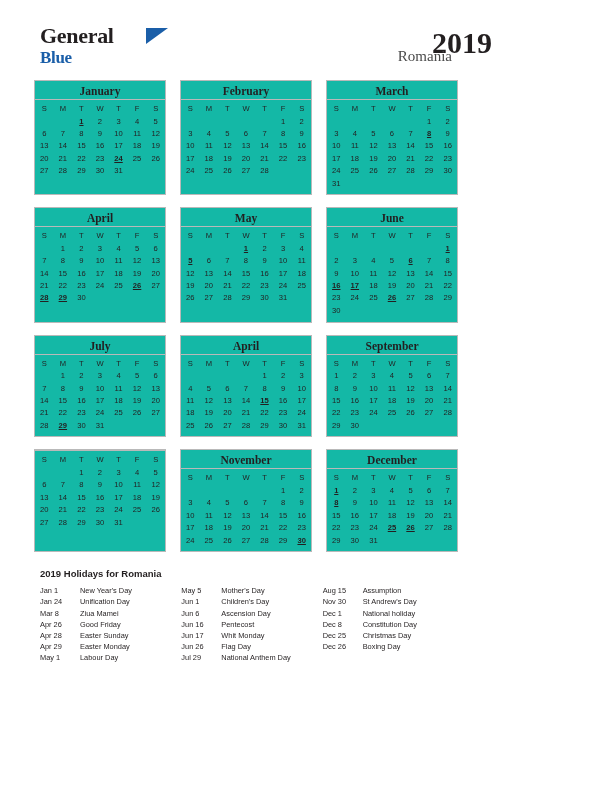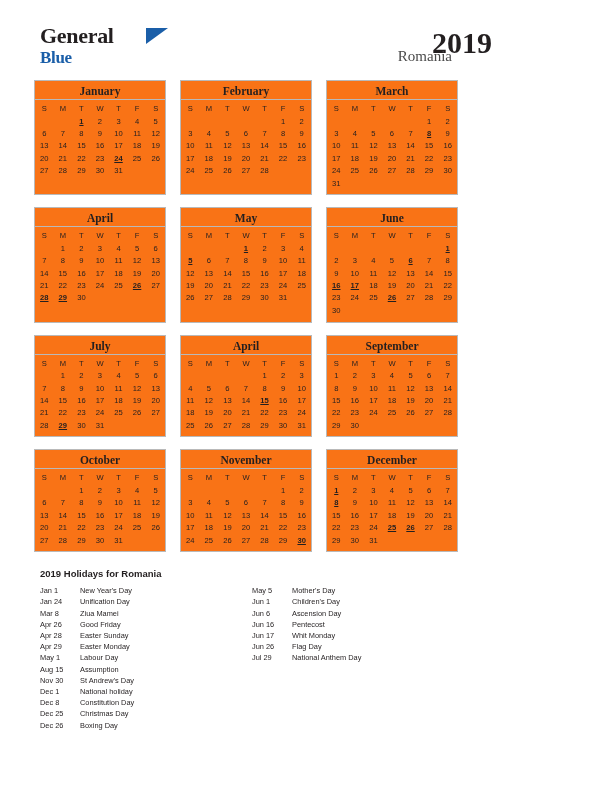--- a/index.html
+++ b/index.html
@@ -83,21 +83,21 @@
   .months {
     margin: 18px 34px 0 34px;
     display: grid;
     grid-template-columns: repeat(3, 1fr);
     gap: 12px 14px;
   }
   .month {
     border: 1px solid #b9b9b9;
     box-sizing: border-box;
     padding: 0 0 5px 0;
-    background: #f97316;
+    background: #14b8a6;
   }
   .month-name {
     text-align: center;
     font-family: "Liberation Serif", serif;
     font-size: 11.5px;
     font-weight: bold;
     padding: 4px 0 2px 0;
     color: #231f20;
   }
   .month-rule {
@@ -139,21 +139,21 @@
   }
   .holidays-title {
     font-size: 9.5px;
     font-weight: bold;
     color: #231f20;
     margin-bottom: 6px;
     font-family: "Liberation Sans", sans-serif;
   }
   .holidays-cols {
     display: grid;
-    grid-template-columns: repeat(2, 1fr);
+    grid-template-columns: repeat(3, 1fr);
     column-gap: 12px;
   }
   .hrow {
     display: flex;
     font-size: 7.4px;
     line-height: 11.2px;
     color: #231f20;
   }
   .hdate {
     width: 40px;
@@ -765,21 +765,20 @@
               <td class="empty"></td>
               <td class="empty"></td>
               <td class="empty"></td>
               <td class="empty"></td>
               <td class="empty"></td>
             </tr>
           </tbody>
         </table>
       </div>
       <div class="month">
-        <div class="month-name">October</div>
         <div class="month-rule"></div>
         <table class="cal">
           <thead>
             <tr>
               <th>S</th>
               <th>M</th>
               <th>T</th>
               <th>W</th>
               <th>T</th>
               <th>F</th>

